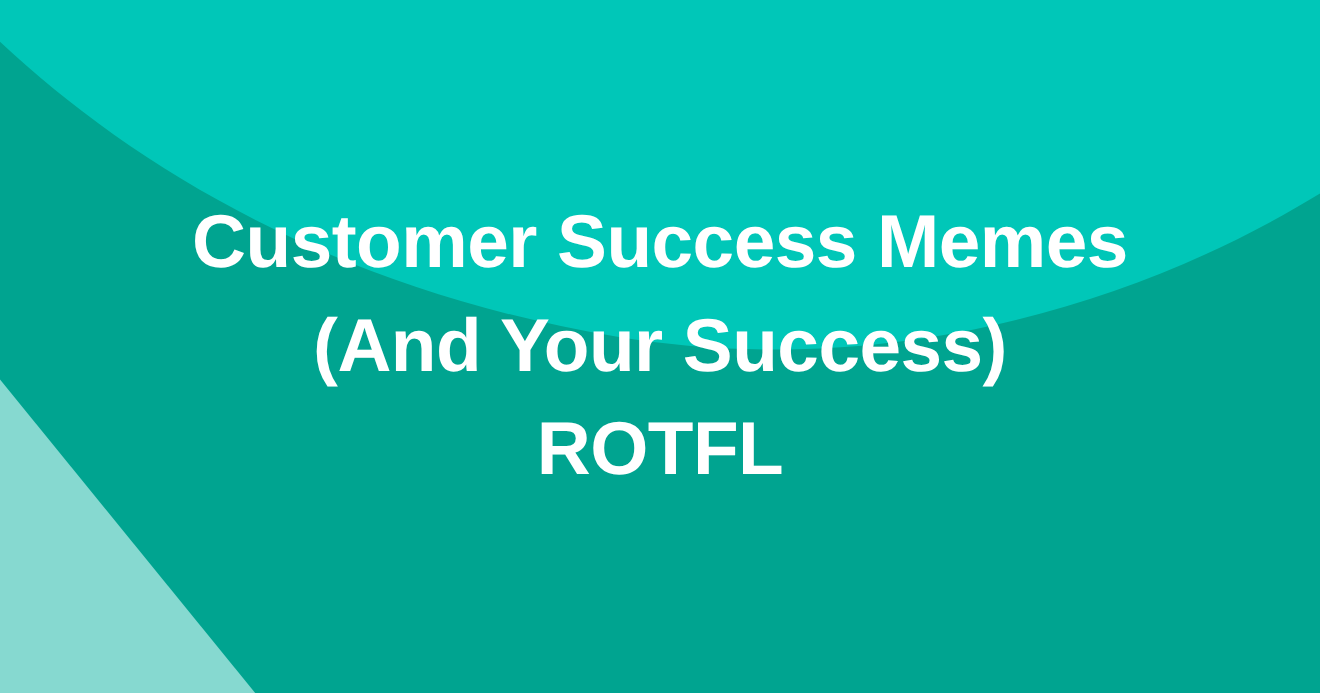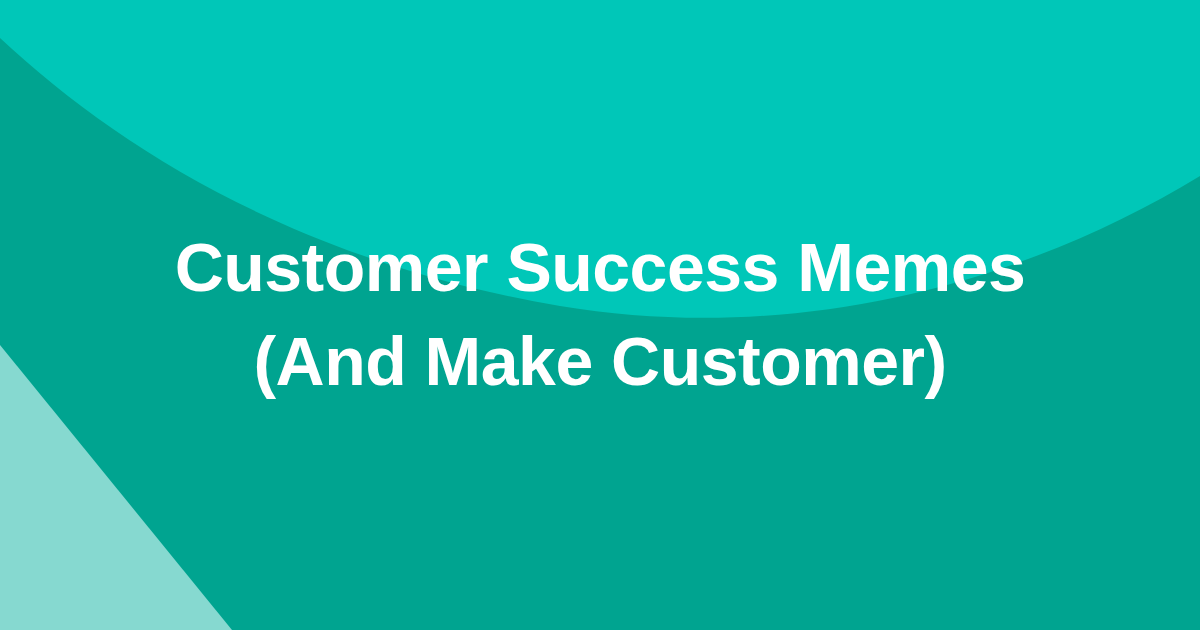--- a/index.html
+++ b/index.html
@@ -51,16 +51,17 @@
 <div id="canvas">
 
   <svg id="bg-svg" viewBox="0 0 1200 630" preserveAspectRatio="none" aria-hidden="true">
     <rect x="0" y="0" width="1200" height="630" fill="#00c7b8"></rect>
     <path d="M0,38 C120,150 300,262 560,306 C800,346 1030,280 1200,176 L1200,630 L0,630 Z" fill="#00a490"></path>
     <path d="M0,345 L232,630 L0,630 Z" fill="#86d9d0"></path>
   </svg>
 
   <div id="headline">
     <div class="headline-line">Customer Success Memes</div>
-    <div class="headline-line">(And Make Customer)</div>
+    <div class="headline-line">(And Your Success)</div>
+    <div class="headline-line">ROTFL</div>
   </div>
 
 </div>
 
 </body></html>

